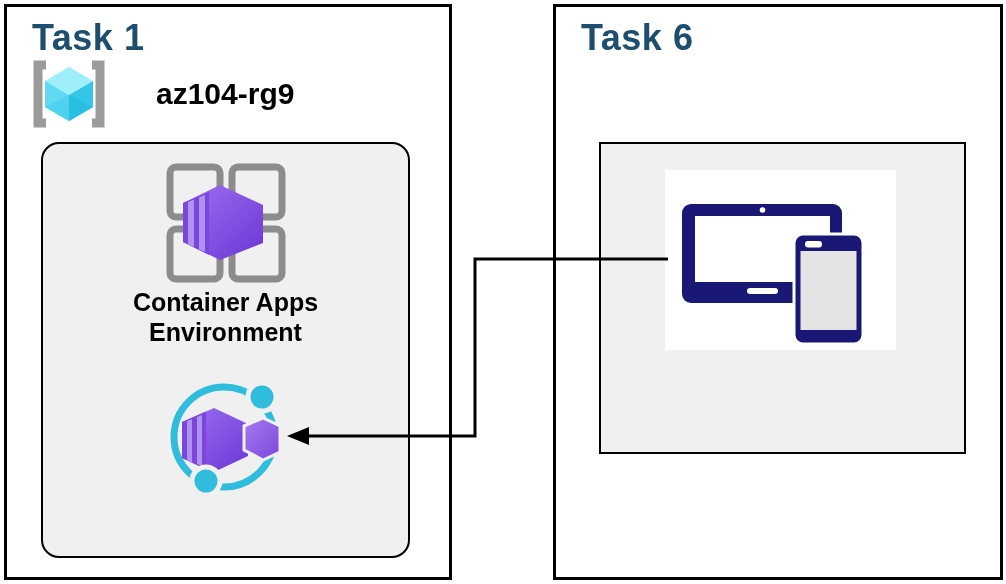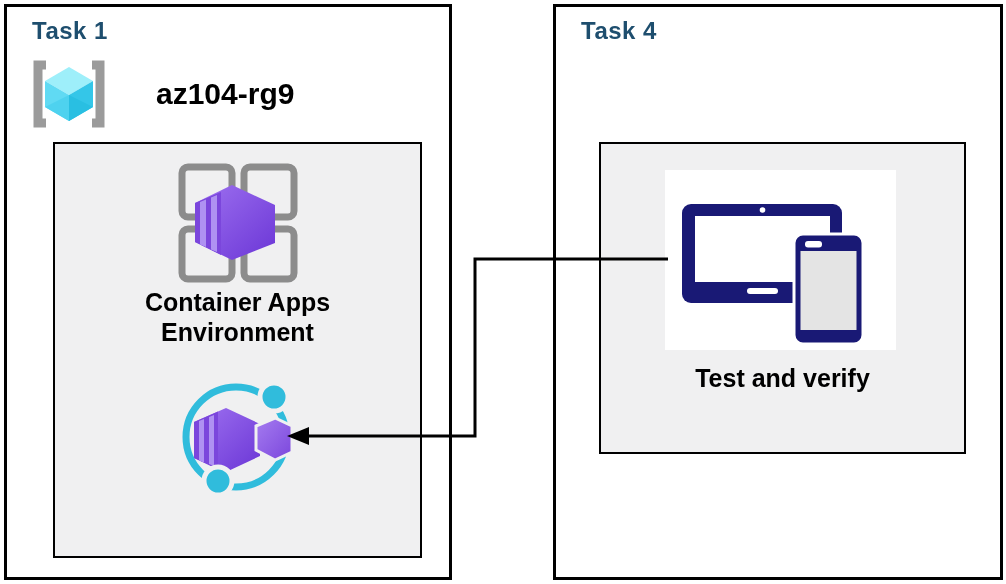--- a/index.html
+++ b/index.html
@@ -13,35 +13,35 @@
   .task-box{
     position:absolute;
     background:#ffffff;
     border:3px solid #000000;
     box-sizing:border-box;
   }
   .task1{left:4px;top:4px;width:448px;height:576px;}
   .task2{left:553px;top:4px;width:450px;height:576px;}
   .task-title{
     position:absolute;left:25px;top:10px;
-    font-size:24px;font-weight:bold;color:#1E4E6E;
+    font-size:36px;font-weight:bold;color:#1E4E6E;
     letter-spacing:0.5px;
   }
   .rg-row{
     position:absolute;left:24px;top:52px;
     display:flex;align-items:center;gap:16px;
   }
   .rg-name{font-size:30px;font-weight:bold;color:#000000;margin-left:33px;}
   .inner-panel{
     position:absolute;
     background:#F0F0F1;
     border:2px solid #000000;
     box-sizing:content-box;
   }
-  .panel-t1{left:46px;top:135px;width:365px;height:412px;}
+  .panel-t1{left:34px;top:135px;width:365px;height:412px;border-radius:18px;}
   .panel-t2{left:43px;top:135px;width:363px;height:308px;}
   .centered-x{position:absolute;left:50%;transform:translateX(-50%);}
   .node-label{
     position:absolute;left:0;width:100%;
     text-align:center;
     font-size:25px;font-weight:bold;color:#000000;
     line-height:1.18;
   }
   .env-label{top:144px;}
   .env-label .wrapbox{display:inline-block;max-width:280px;}
@@ -130,21 +130,21 @@
         <polygon points="78,50 97,42 114,50 114,76 97,84 78,74" fill="url(#purpleGrad3)" stroke="#F0F0F1" stroke-width="3"></polygon>
 
         <circle cx="96" cy="21" r="14" fill="#30BCDC" stroke="#F0F0F1" stroke-width="5"></circle>
         <circle cx="40" cy="105" r="14" fill="#30BCDC" stroke="#F0F0F1" stroke-width="5"></circle>
       </svg>
 
     </div>
   </section>
 
   <section class="task-box task2">
-    <div class="task-title">Task 4</div>
+    <div class="task-title">Task 6</div>
 
     <div class="inner-panel panel-t2">
 
       <div class="device-panel">
         <svg width="231" height="180" viewBox="0 0 231 180">
 
           <g>
             <rect x="17" y="34" width="160" height="99" rx="9" fill="#191975"></rect>
             <rect x="30" y="46" width="135" height="66" fill="#ffffff"></rect>
             <circle cx="97.5" cy="40" r="2.8" fill="#ffffff"></circle>
@@ -152,21 +152,20 @@
           </g>
 
           <g>
             <rect x="129" y="64" width="69" height="110" rx="9" fill="#191975" stroke="#ffffff" stroke-width="3"></rect>
             <rect x="140" y="71" width="17" height="6.5" rx="3" fill="#ffffff"></rect>
             <rect x="135.5" y="81" width="56" height="79" fill="#E4E4E4"></rect>
           </g>
         </svg>
       </div>
 
-      <div class="node-label verify-label">Test and verify</div>
     </div>
   </section>
 
   <svg class="connector" viewBox="0 0 1006 584">
     <polyline points="668,259 475,259 475,436 297,436" fill="none" stroke="#000000" stroke-width="3"></polyline>
     <polygon points="287,436 309,427 309,445" fill="#000000"></polygon>
   </svg>
 
 </div>
 

